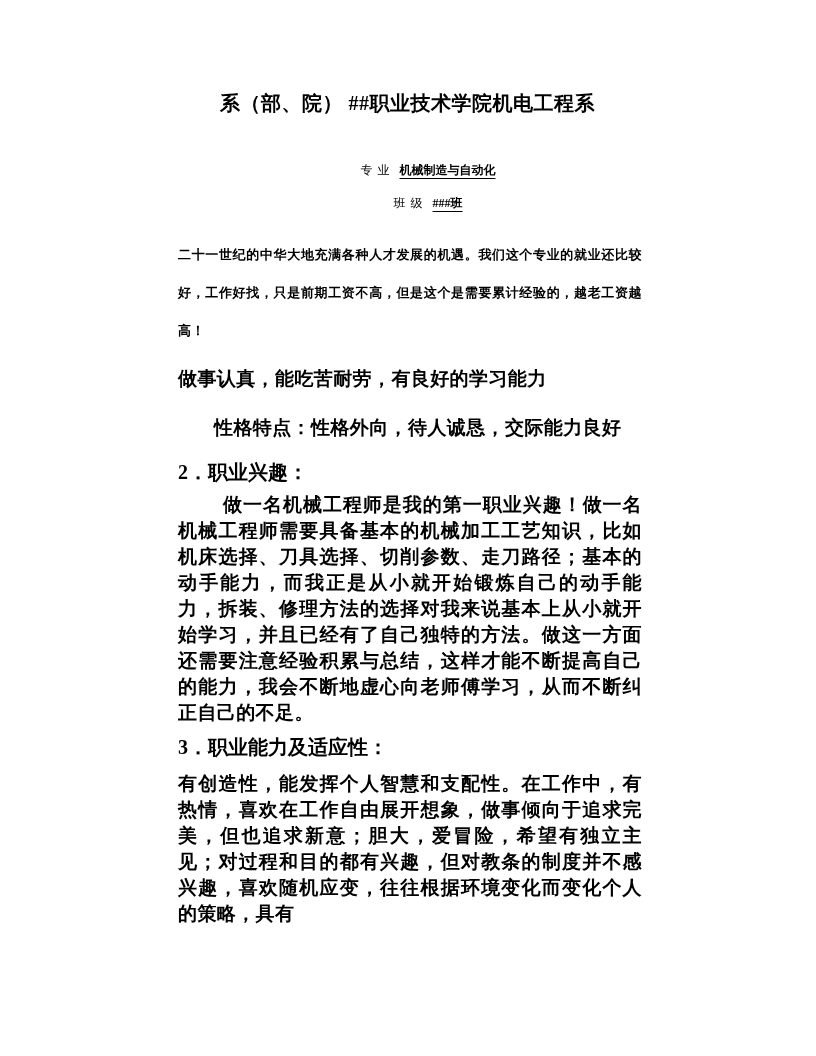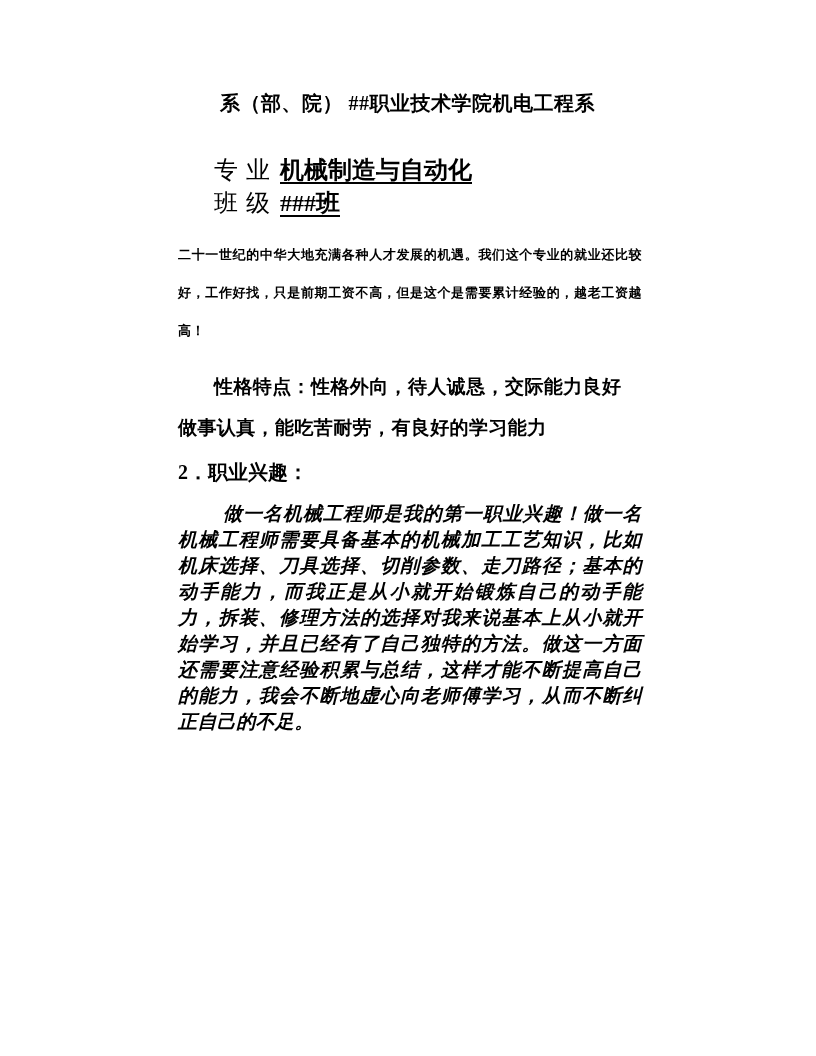--- a/index.html
+++ b/index.html
@@ -27,23 +27,24 @@
   
   .dept-line {
     font-size: 20px;
     line-height: 25px;
     font-weight: bold;
     text-indent: 42px;
     letter-spacing: 0.5px;
   }
   
   .field {
-    font-size: 24px;
+    font-size: 12px;
     line-height: 25px;
     padding-left: 36px;
+    text-align: center;
   }
   .field-1 { margin-top: 42px; }
   .field-2 { margin-top: 8px; }
   .field-3 { margin-top: 17px; }
   .field-label {
     font-weight: normal;
     letter-spacing: 1px;
   }
   .field-value {
     font-weight: bold;
@@ -87,21 +88,21 @@
   .detail-line-1 { margin-top: 25px; padding-left: 36px; }
   .detail-line-2 { margin-top: 17px; }
   
   .body-para {
     font-size: 19px;
     font-weight: bold;
     line-height: 26px;
     text-align: justify;
     letter-spacing: 0.4px;
   }
-  .body-para-interest { margin-top: 17px; text-indent: 45px; font-style: italic; }
+  .body-para-interest { margin-top: 8px; text-indent: 45px; }
   .body-para-ability  { margin-top: 12px; }
 </style>
 </head>
 <body>
 
 <div class="page">
 
   <p class="dept-line">系（部、院） ##职业技术学院机电工程系</p>
 
   <p class="field field-1">
@@ -110,23 +111,25 @@
 
   <p class="field field-2">
     <span class="field-label">班 级</span><span class="field-value">###班</span>
   </p>
 
 
 
   <p class="intro-para">二十一世纪的中华大地充满各种人才发展的机遇。我们这个专业的就业还比较好，工作好找，只是前期工资不高，但是这个是需要累计经验的，越老工资越高！</p>
 
 
+  <p class="detail-line detail-line-2">做事认真，能吃苦耐劳，有良好的学习能力</p>
+
   <p class="detail-line detail-line-1">性格特点：性格外向，待人诚恳，交际能力良好</p>
-
-  <p class="detail-line detail-line-2">做事认真，能吃苦耐劳，有良好的学习能力</p>
 
   <h2 class="sec-heading sec-heading-2">2．职业兴趣：</h2>
 
   <p class="body-para body-para-interest">做一名机械工程师是我的第一职业兴趣！做一名机械工程师需要具备基本的机械加工工艺知识，比如机床选择、刀具选择、切削参数、走刀路径；基本的动手能力，而我正是从小就开始锻炼自己的动手能力，拆装、修理方法的选择对我来说基本上从小就开始学习，并且已经有了自己独特的方法。做这一方面还需要注意经验积累与总结，这样才能不断提高自己的能力，我会不断地虚心向老师傅学习，从而不断纠正自己的不足。</p>
 
+  <h2 class="sec-heading sec-heading-3">3．职业能力及适应性：</h2>
 
+  <p class="body-para body-para-ability">有创造性，能发挥个人智慧和支配性。在工作中，有热情，喜欢在工作自由展开想象，做事倾向于追求完美，但也追求新意；胆大，爱冒险，希望有独立主见；对过程和目的都有兴趣，但对教条的制度并不感兴趣，喜欢随机应变，往往根据环境变化而变化个人的策略，具有</p>
 
 </div>
 
 </body></html>

